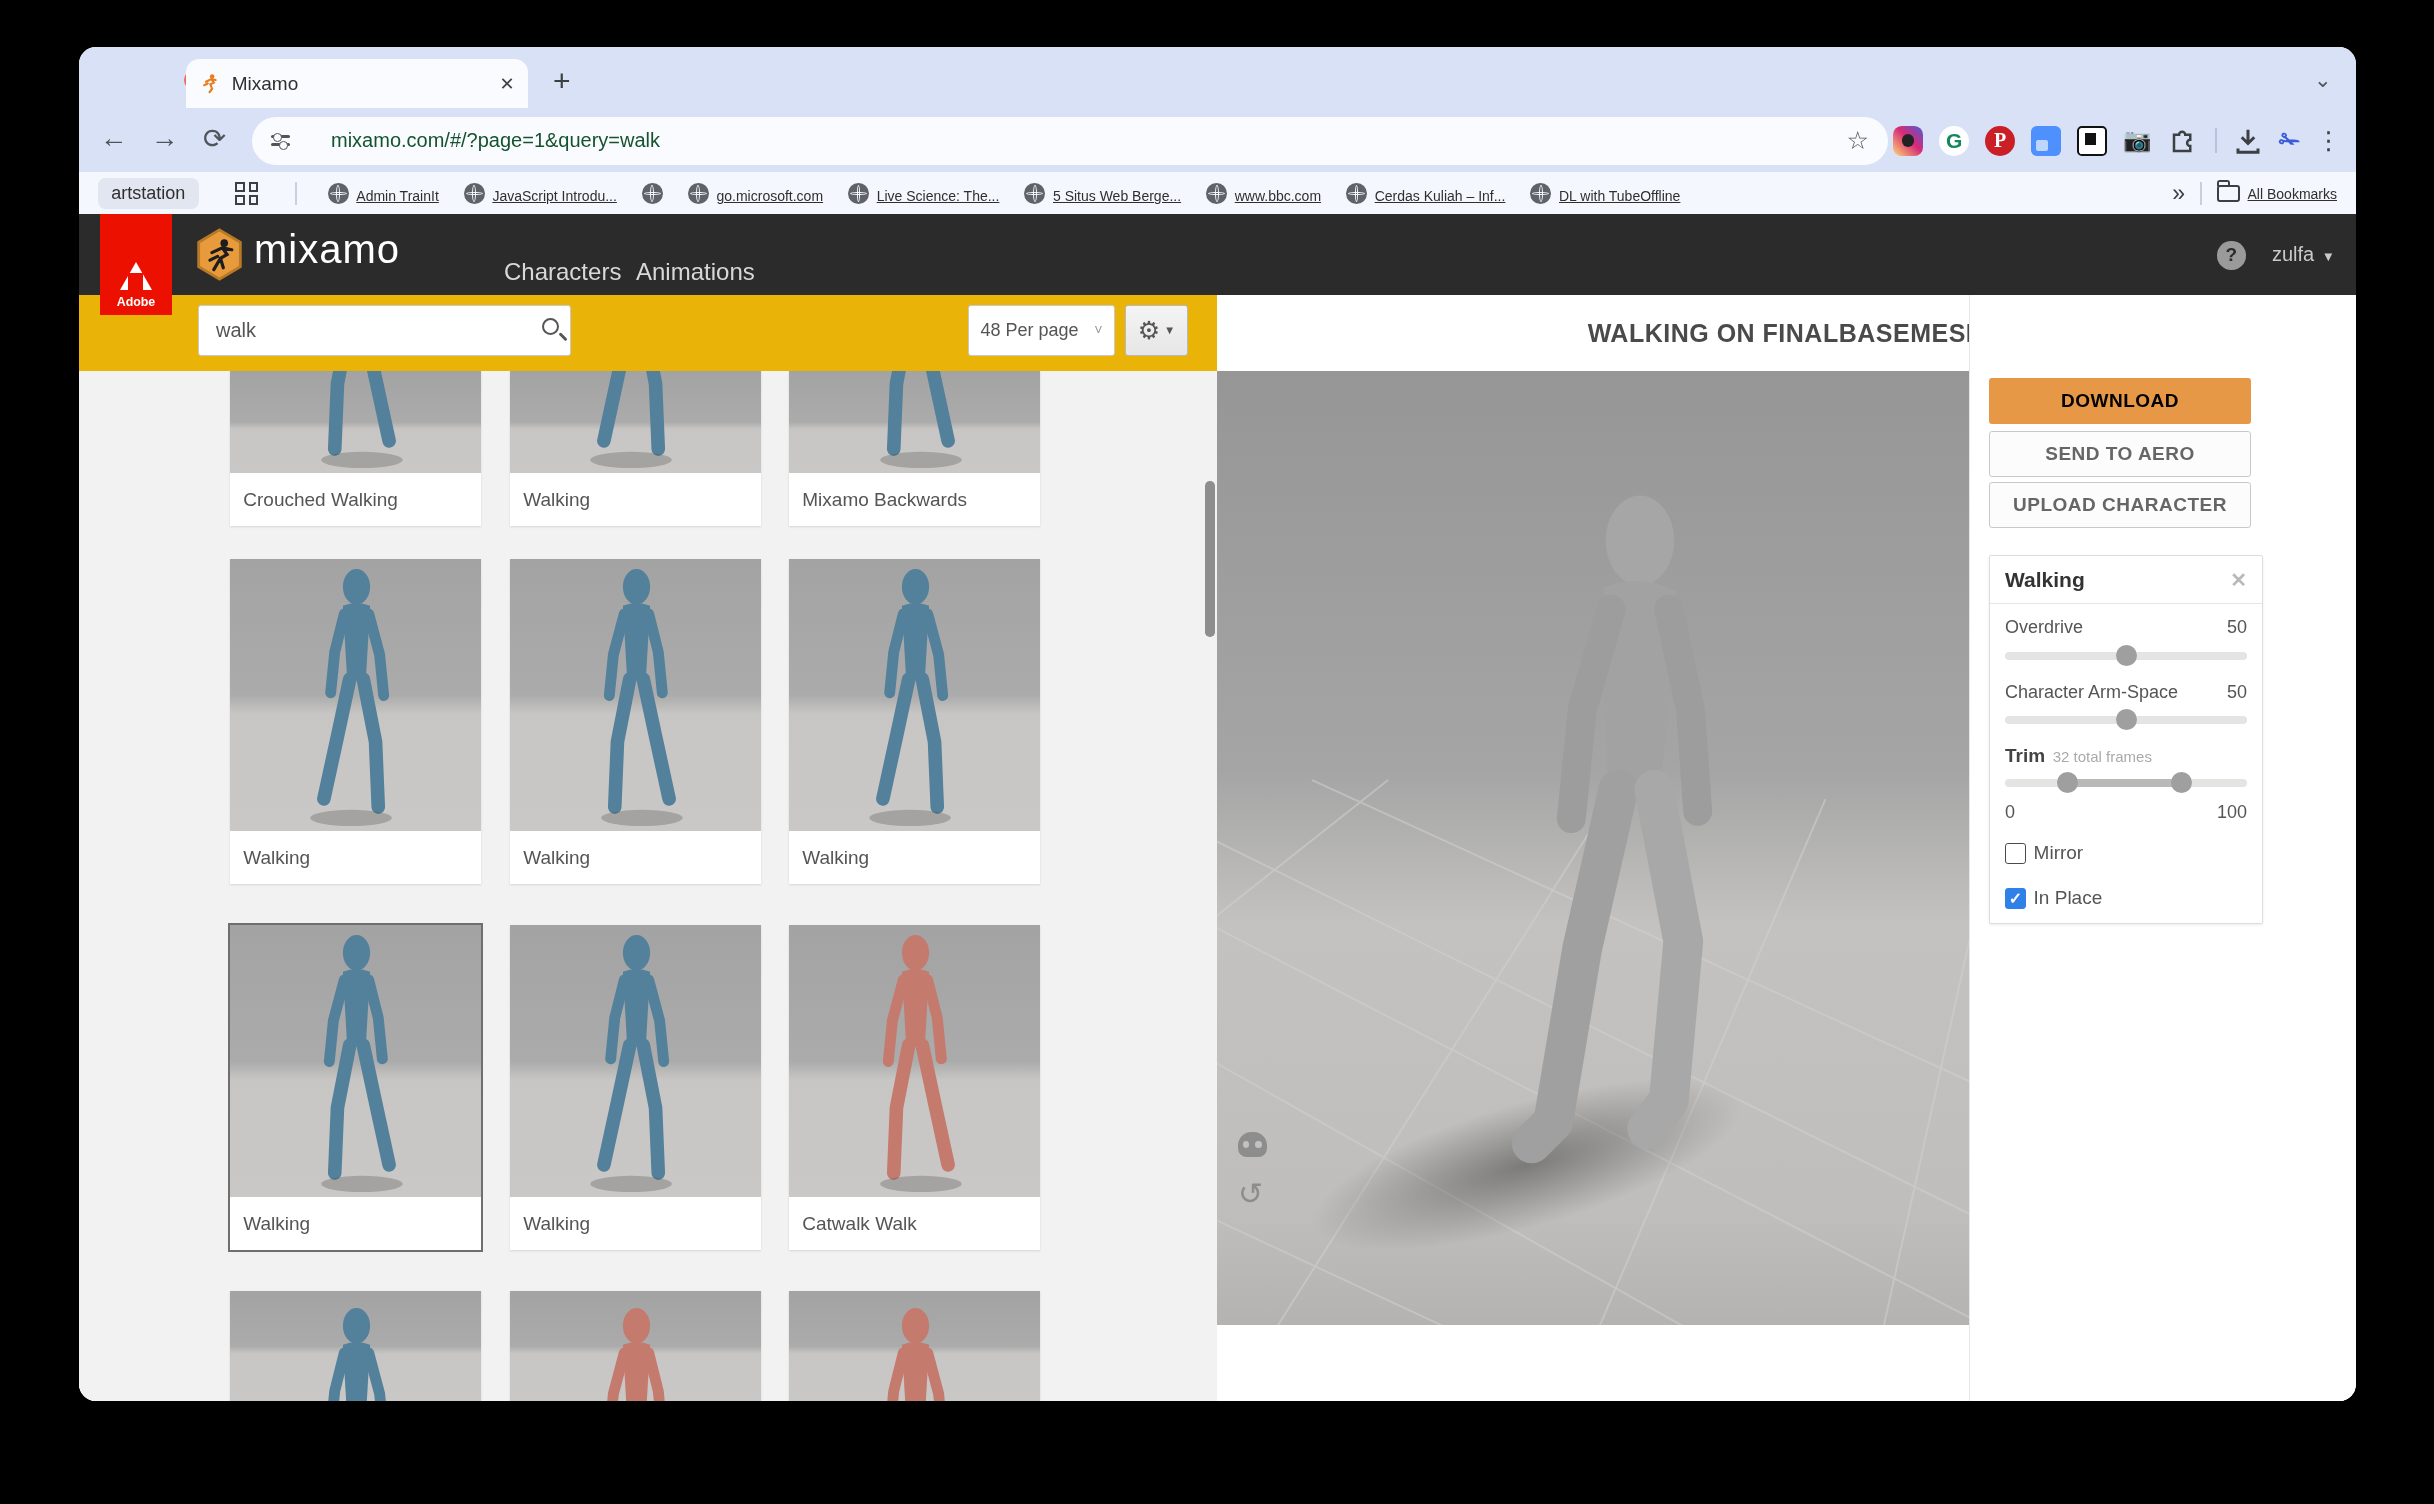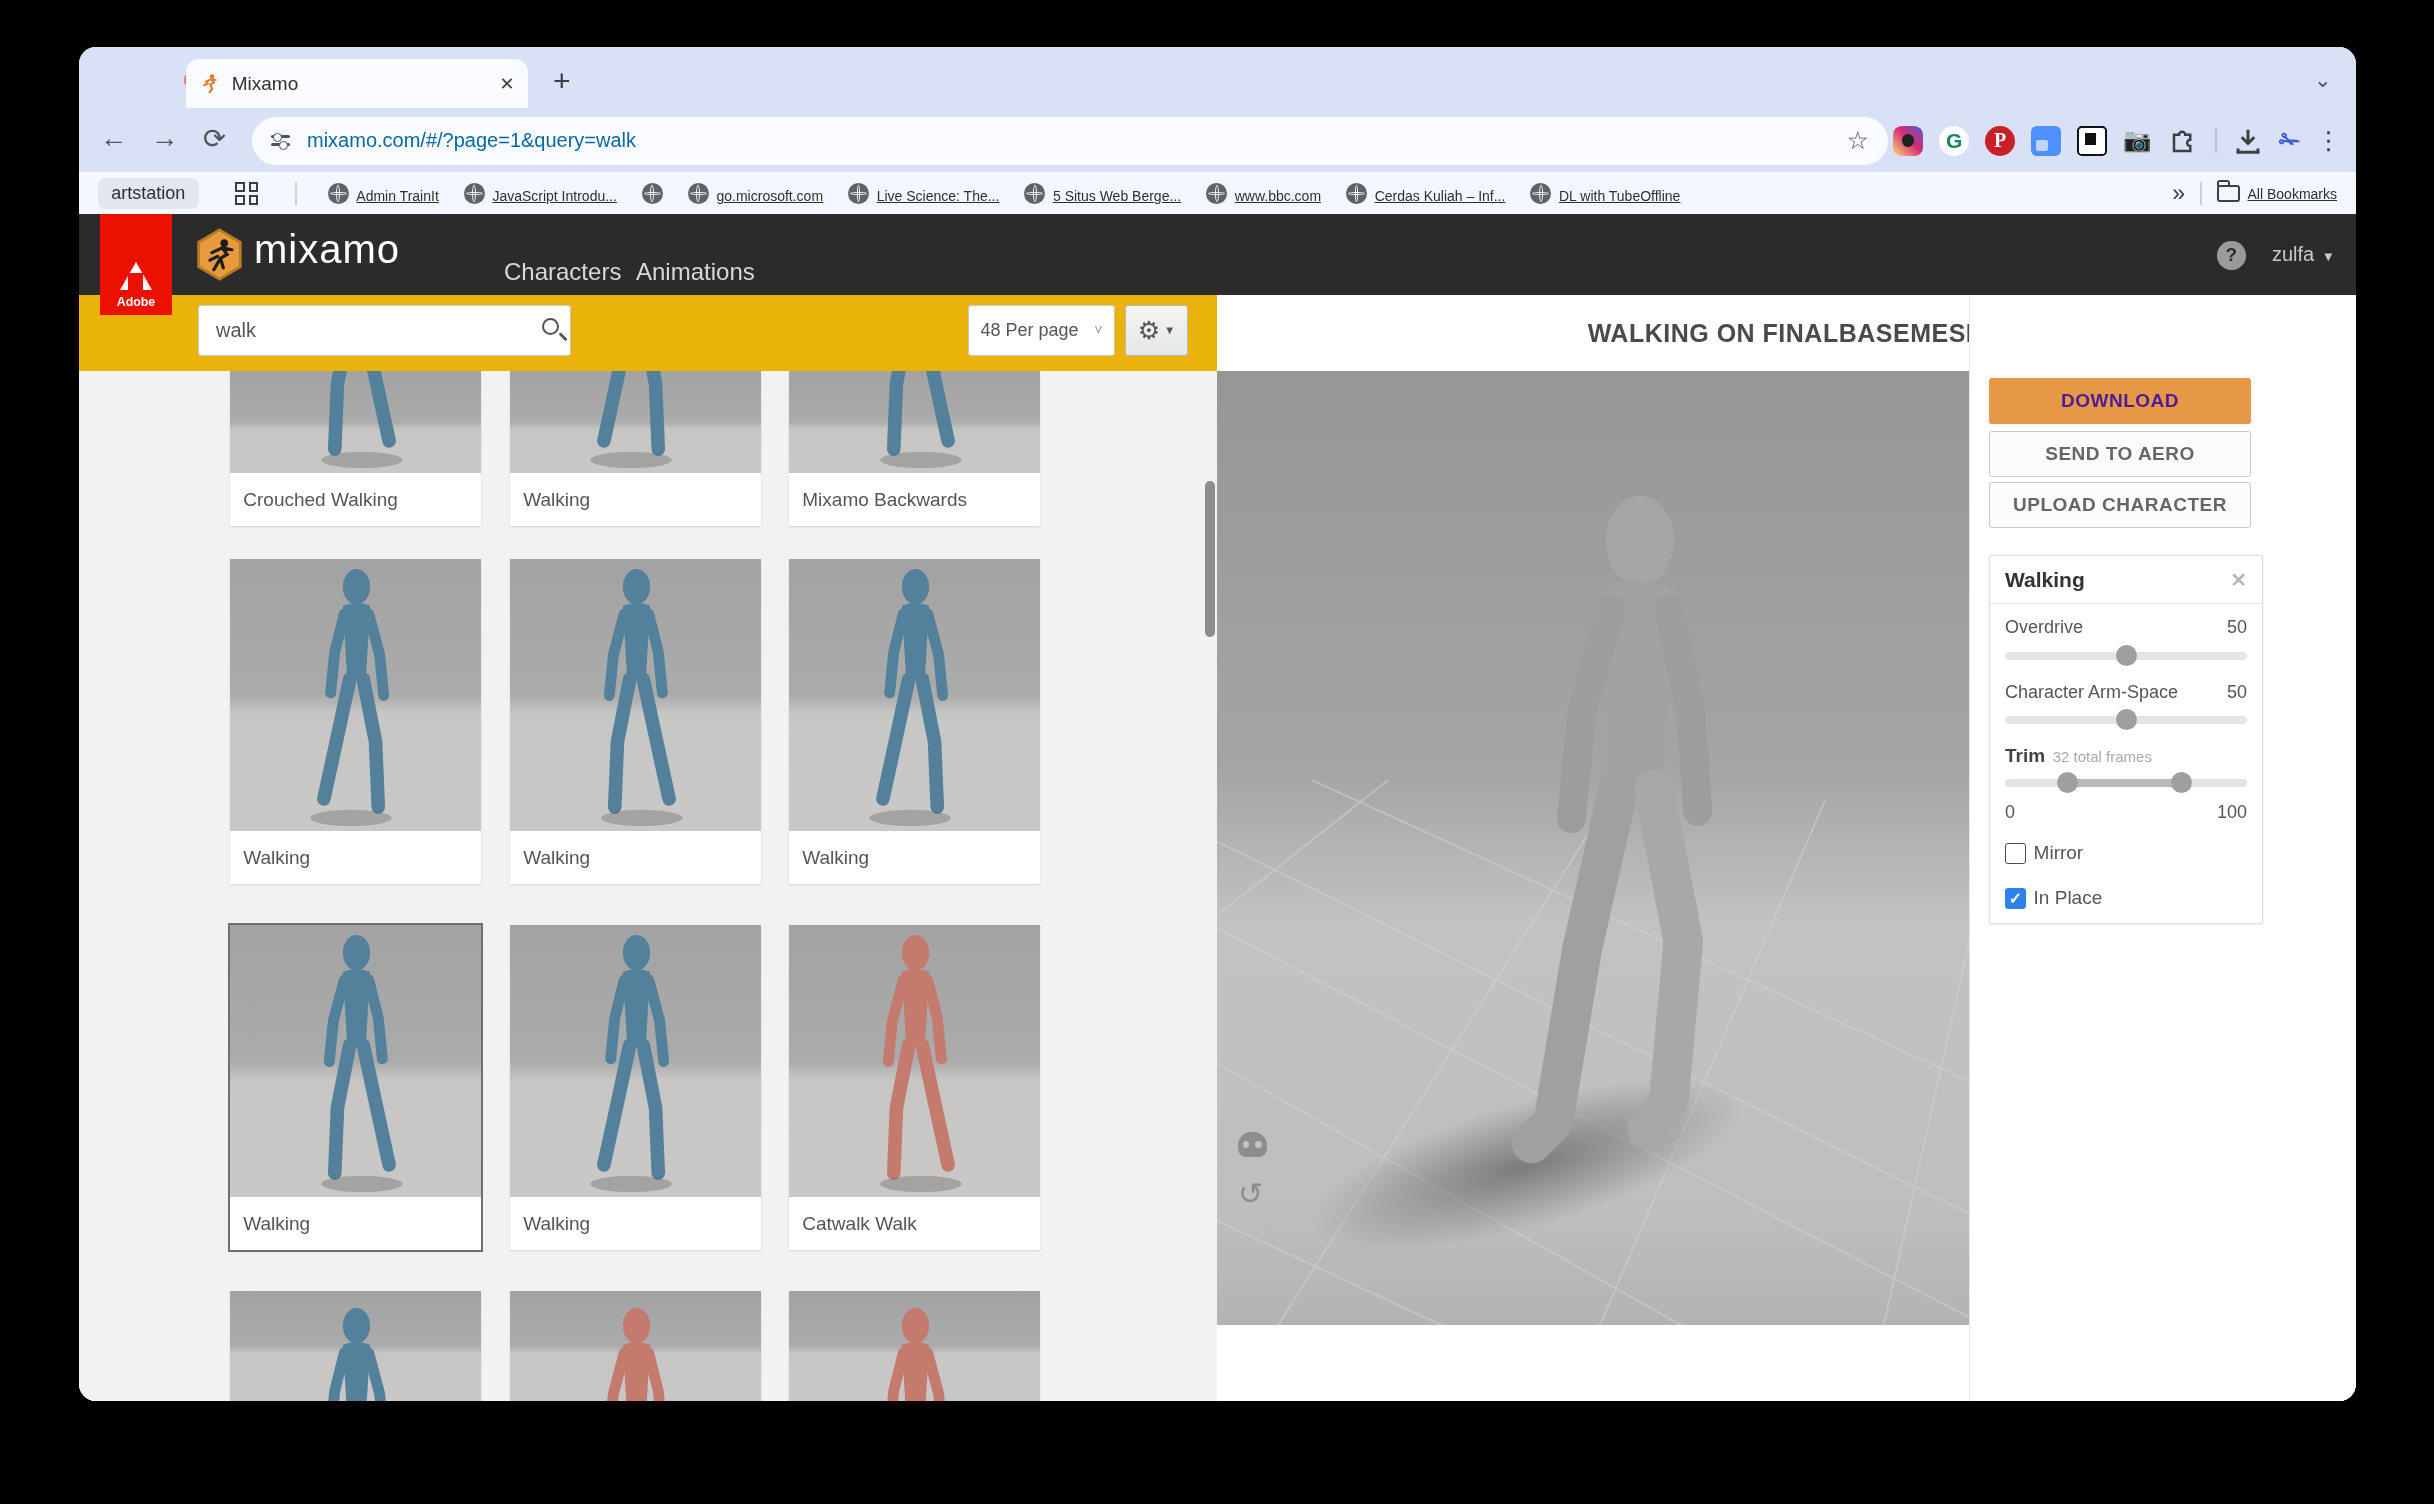--- a/index.html
+++ b/index.html
@@ -18,21 +18,21 @@
   .tabsearch{position:absolute;left:2235px;top:21px;font-size:21px;color:#50555c;}
   
   .toolbar{position:absolute;left:0;top:62px;width:100%;height:63px;background:#d8e1f6;}
   .navbtn{position:absolute;top:13.3px;font-size:27.6px;color:#50555c;}
   .urlbar{position:absolute;left:173px;top:7.6px;width:1636px;height:48px;background:#fafbff;
           border-radius:24px;display:flex;align-items:center;padding:0 19px;}
   .tuneicon{display:inline-flex;flex-direction:column;gap:4.8px;margin-right:17px;}
   .tuneicon i{display:block;width:19px;height:2.9px;background:#50555c;border-radius:1.9px;position:relative;}
   .tuneicon i::after{content:"";position:absolute;top:-1.9px;width:6.7px;height:6.7px;border-radius:50%;background:#fafbff;border:1.9px solid #50555c;}
   .tuneicon i.t1::after{left:1.9px;} .tuneicon i.t2::after{right:1.9px;}
-  .url-text{font-size:20px;color:#0369a1;flex:1;}
+  .url-text{font-size:20px;color:#14532d;flex:1;margin-left:24px;}
   .star{font-size:25px;color:#50555c;}
   .exticons{position:absolute;right:15px;top:0;height:63px;display:flex;align-items:center;gap:16px;}
   .ext{width:30px;height:30px;display:flex;align-items:center;justify-content:center;}
   .ext-cam{border-radius:8.6px;background:linear-gradient(45deg,#feda75,#d62976 55%,#4f5bd5);}
   .ext-cam i{width:12.4px;height:12.4px;border-radius:50%;background:#222;}
   .ext-gram{border-radius:50%;background:#fff;color:#15865b;font-weight:bold;font-size:21px;}
   .ext-pin{border-radius:50%;background:#cb1f27;color:#fff;font-weight:bold;font-size:20px;font-family:"Liberation Serif",serif;}
   .ext-blue{border-radius:5.7px;background:#4d90fe;position:relative;}
   .ext-blue i{position:absolute;left:4.8px;bottom:4.8px;width:12.4px;height:10.5px;background:#bcd6ff;border-radius:1.9px;}
   .ext-dark{border:2.9px solid #111;border-radius:4.8px;position:relative;background:#fff;}
@@ -111,21 +111,21 @@
   .pausebox{position:absolute;left:0;top:0;width:57px;height:100%;border-right:1px solid #ddd;
             display:flex;align-items:center;justify-content:center;gap:5.7px;}
   .pausebox i{width:7.6px;height:28.5px;background:#8a8a8a;}
   .frametext{position:absolute;left:84px;top:25px;font-size:19px;color:#666;}
   .frametext b{color:#333;}
   .scrub{position:absolute;left:166px;top:30px;width:575px;height:15px;border-radius:7.6px;background:#e3e3e0;}
   .scrubhandle{position:absolute;top:-8.6px;width:27px;height:32px;border-radius:50%;background:#8f8f8f;}
   .sidebar{position:absolute;left:752px;top:0;width:386px;height:100%;background:#fff;border-left:1px solid #e7e7e7;}
   .btn{position:absolute;left:19px;width:262px;height:46px;border-radius:2.9px;display:flex;align-items:center;justify-content:center;
        font-size:19px;font-weight:bold;letter-spacing:0.5px;}
-  .btn-primary{background:#e79846;color:#4c1d95;}
+  .btn-primary{background:#e79846;color:#000000;}
   .btn-sec{background:#fcfcfc;border:1px solid #c9c9c9;color:#666;}
   
   .panel{position:absolute;left:19px;top:260px;width:274px;height:369px;background:#fff;border:1px solid #ddd;border-radius:1.9px;
          box-shadow:0 1px 2.9px rgba(0,0,0,.08);}
   .panel-head{height:48px;border-bottom:1px solid #e5e5e5;display:flex;align-items:center;padding:0 15px;}
   .panel-title{font-size:21px;font-weight:bold;color:#333;flex:1;}
   .panel-close{color:#b9b9b9;font-size:20px;font-weight:bold;}
   .panel-body{position:relative;padding:0 15px;}
   .prow{position:absolute;left:15px;right:15px;display:flex;font-size:18px;color:#555;}
   .prow .val{margin-left:auto;}

